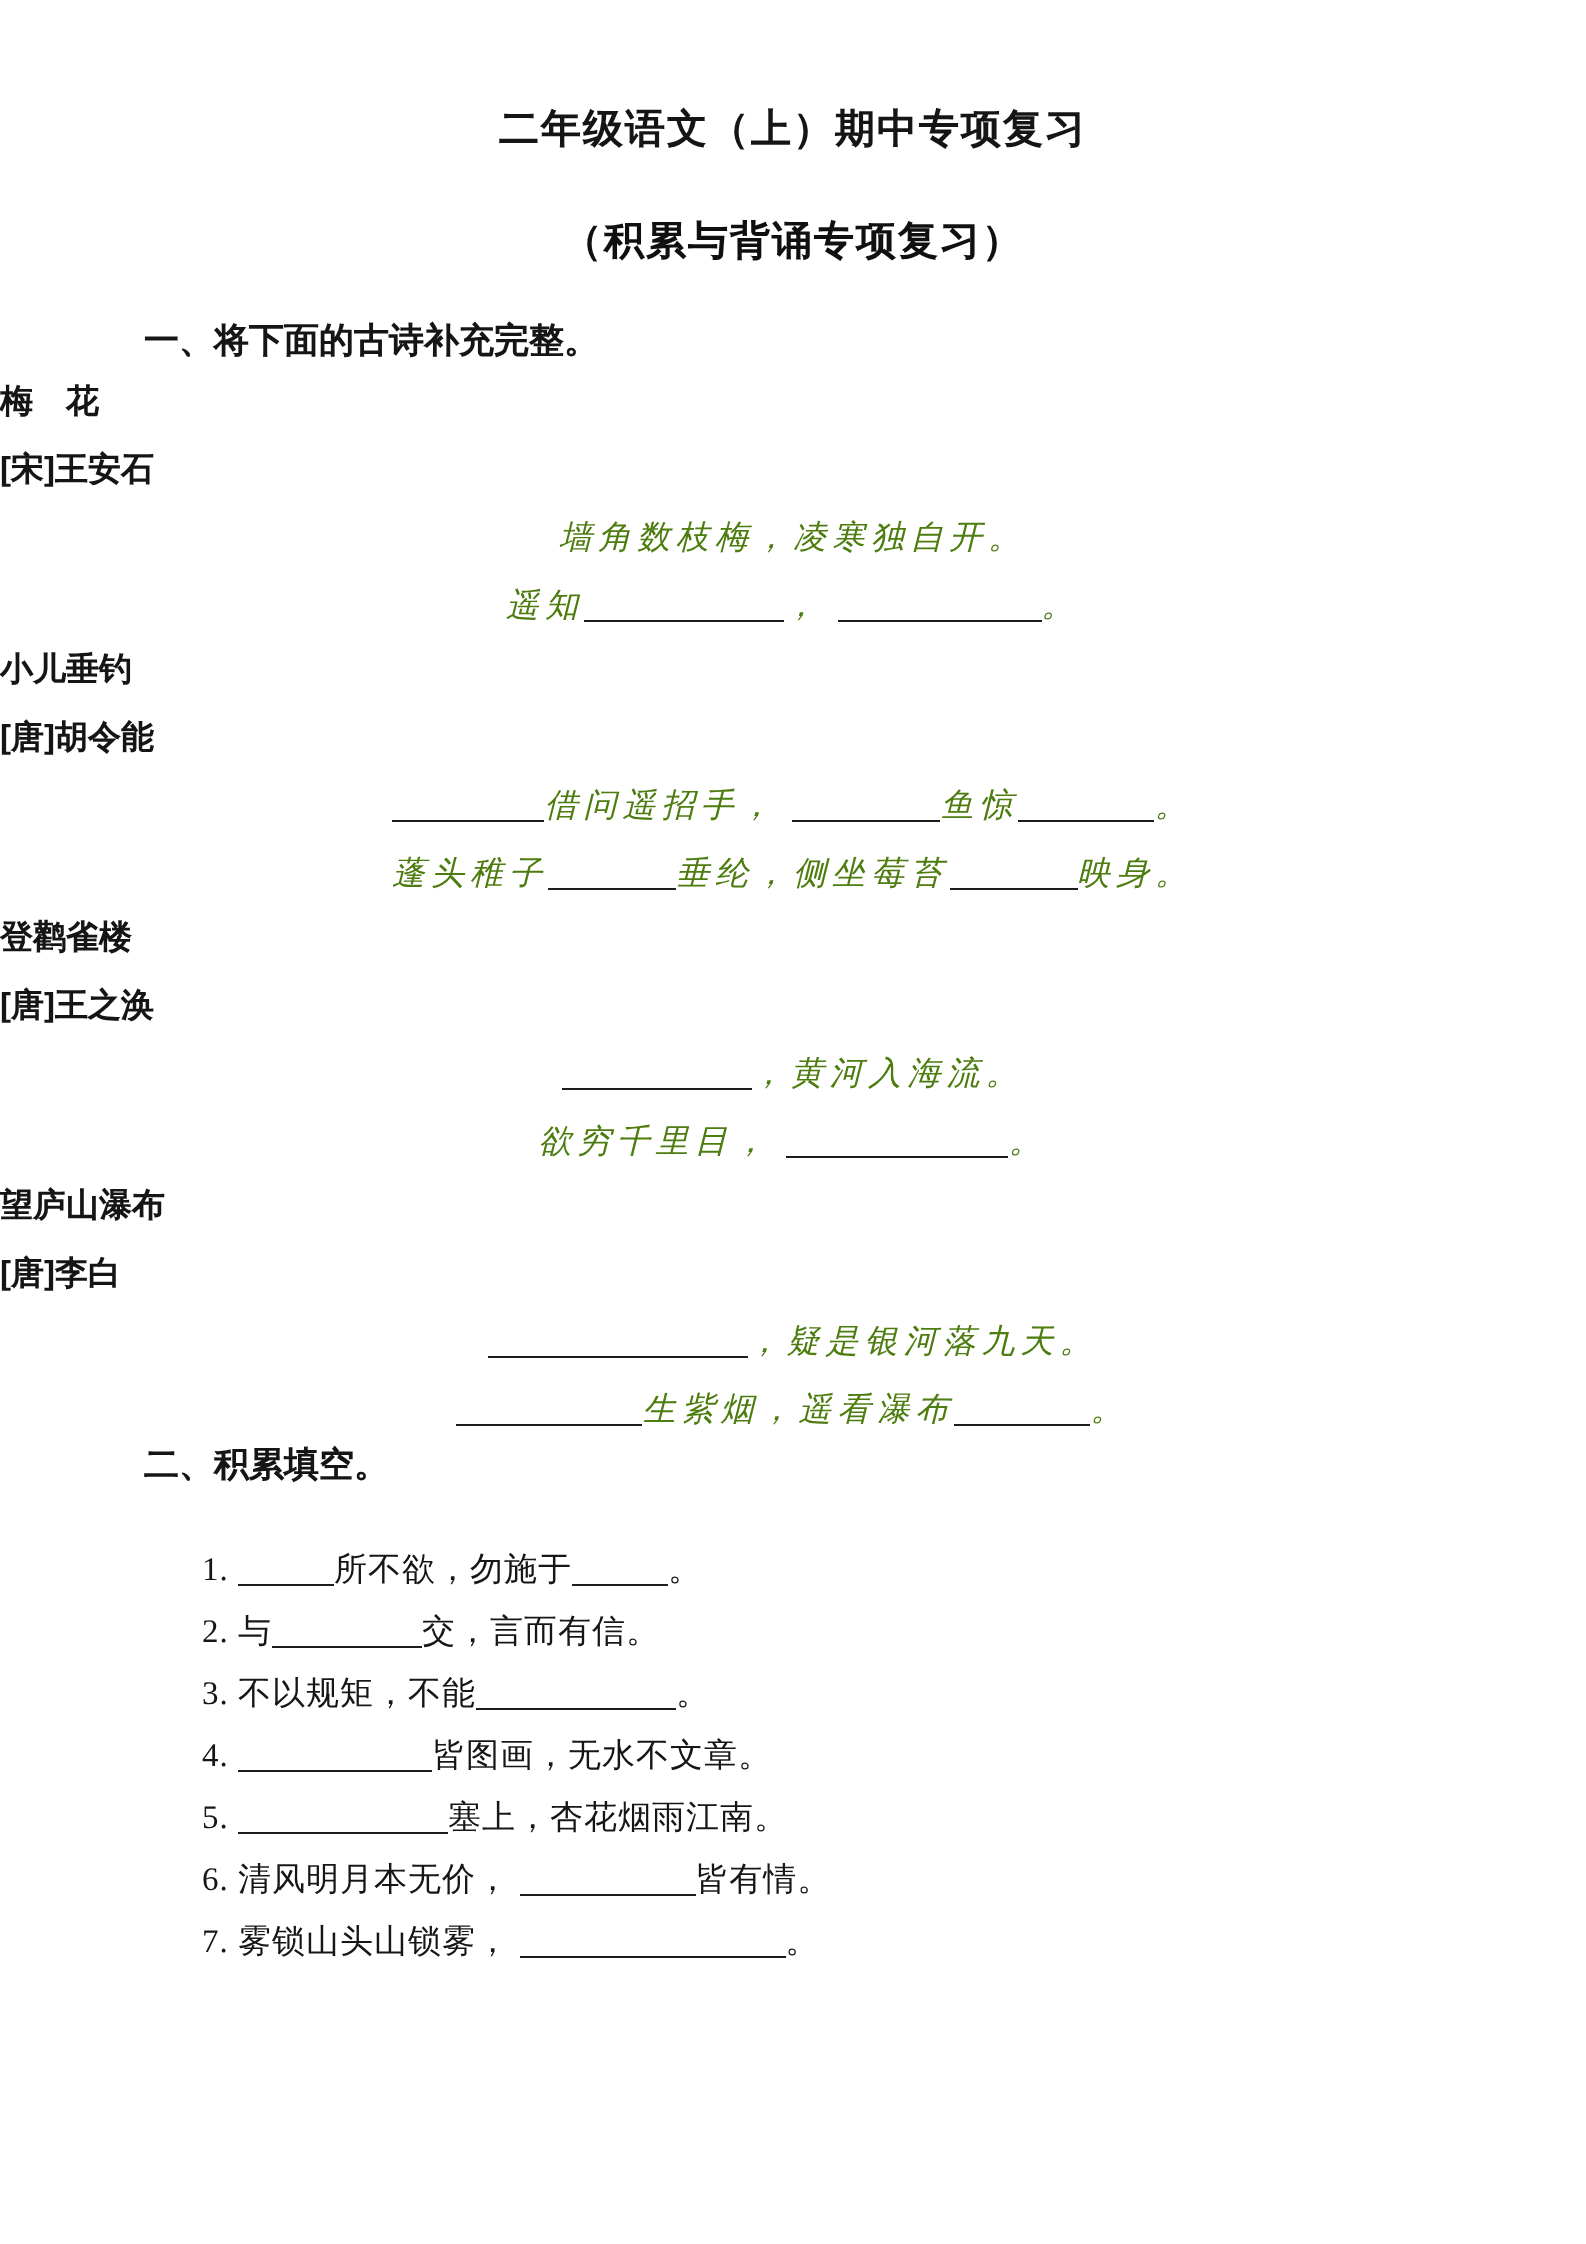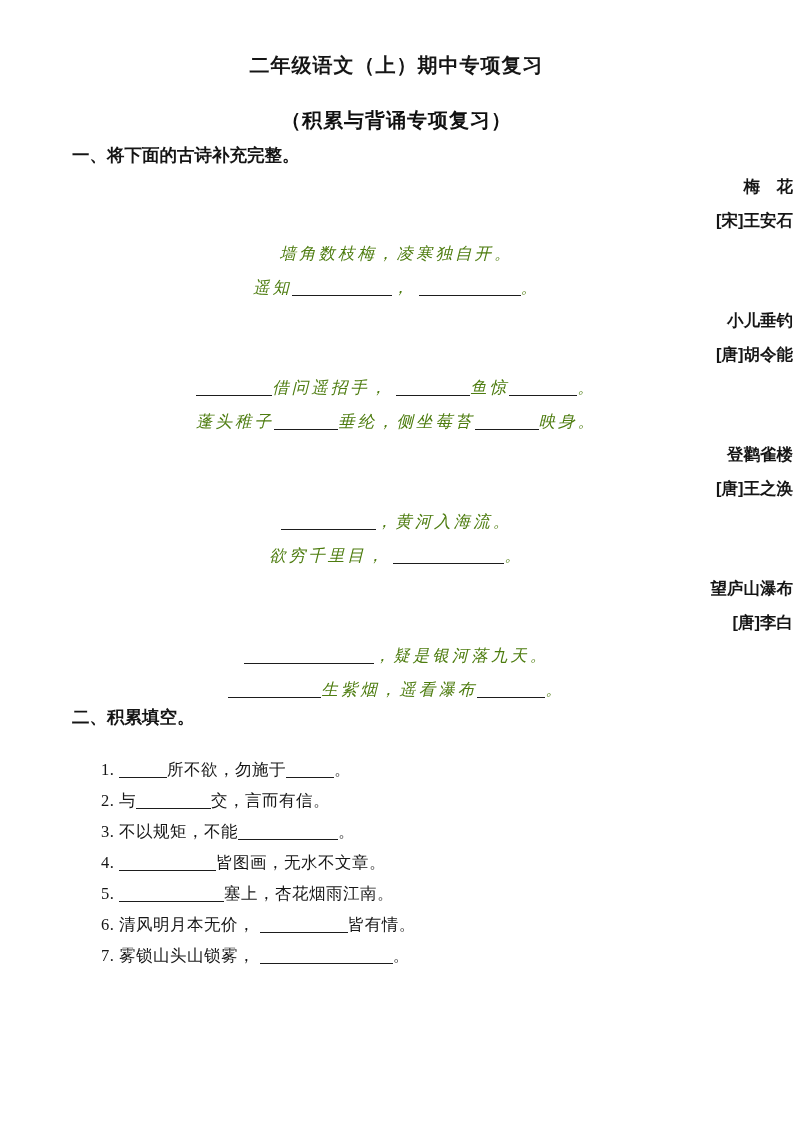--- a/index.html
+++ b/index.html
@@ -12,25 +12,25 @@
   .title1{
     text-align:center;font-family:"Liberation Sans","DejaVu Sans",sans-serif;
     font-weight:700;font-size:20px;line-height:24px;letter-spacing:1px;color:#151515;
   }
   .title2{
     text-align:center;font-family:"DejaVu Serif","Liberation Serif",serif;
     font-weight:700;font-size:20px;line-height:24px;margin-top:31px;letter-spacing:1px;color:#101010;
   }
   .sec-head{
     font-family:"Liberation Sans","DejaVu Sans",sans-serif;font-weight:700;
-    font-size:17.5px;line-height:22px;margin-top:12px;padding-left:72px;color:#151515;
+    font-size:17.5px;line-height:22px;margin-top:27px;padding-left:72px;color:#151515;
   }
   .poems{margin-top:4px;}
   .poem-title,.poem-author{
-    text-align:right;font-family:"Liberation Sans","DejaVu Sans",sans-serif;
+    text-align:left;font-family:"Liberation Sans","DejaVu Sans",sans-serif;
     font-weight:700;font-size:16.5px;line-height:33.5px;color:#151515;
   }
   .poem-line{
     text-align:center;font-size:16.5px;line-height:33.5px;
     font-style:italic;letter-spacing:3px;color:#4d7c0f;
   }
   .blank{
     display:inline-block;border-bottom:1.5px solid #1d1d1d;height:12px;
     vertical-align:-3px;letter-spacing:0;
   }

